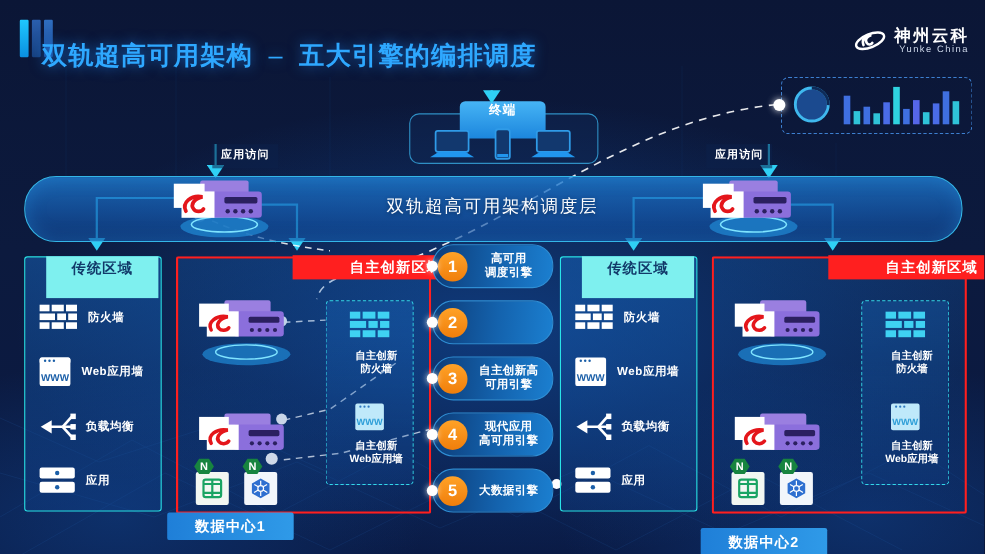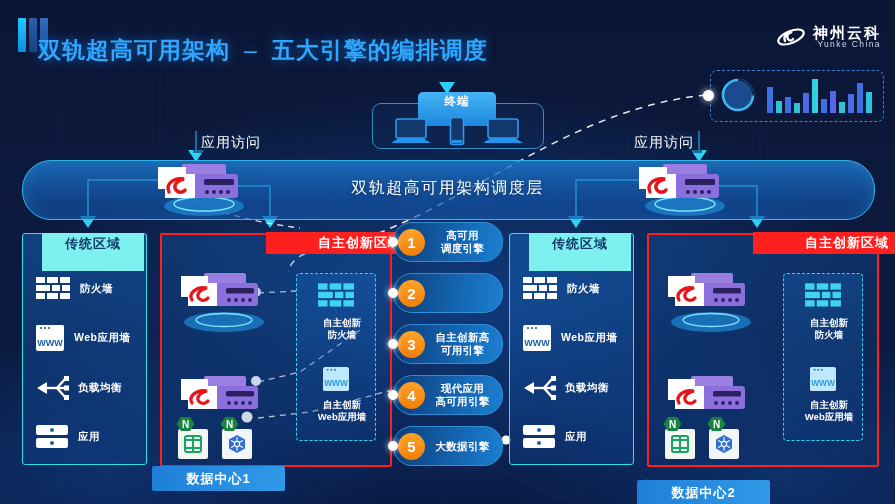--- a/index.html
+++ b/index.html
@@ -48,22 +48,22 @@
            background:#fff;box-shadow:0 0 7px rgba(255,255,255,.85);}
 
   
   .band{position:absolute;left:22px;top:160px;width:851px;height:58px;border-radius:29px;
         background:linear-gradient(180deg,rgba(30,120,205,.80) 0%,rgba(22,95,180,.72) 50%,rgba(16,70,150,.62) 100%);
         border:1.4px solid #34b6e8;box-shadow:0 0 16px rgba(40,150,230,.35) inset;}
   .band-txt{position:absolute;left:0;top:178px;width:895px;text-align:center;color:#fff;
             font-size:16px;letter-spacing:1.5px;text-shadow:0 1px 4px rgba(0,0,0,.4);}
 
   
-  .acc{position:absolute;height:22px;line-height:22px;padding:0 8px;color:#fff;font-size:14px;
-       font-weight:normal;letter-spacing:1px;background:rgba(12,32,74,.55);}
+  .acc{position:absolute;height:22px;line-height:22px;padding:0 8px;color:#fff;font-size:10px;
+       font-weight:bold;letter-spacing:1px;background:rgba(12,32,74,.55);}
   .acc.l{left:193px;top:131px;}
   .acc.r{right:193px;top:131px;}
 
   
   .dc{position:absolute;top:225px;width:380px;height:245px;}
   .dc.left{left:14px;}
   .dc.right{left:501px;}
 
   
   .trad{position:absolute;top:8px;left:8px;width:123px;height:230px;
@@ -100,21 +100,21 @@
        border:1px solid #2f8ed4;display:flex;align-items:center;}
   .eng .num{width:27px;height:27px;margin-left:4px;border-radius:50%;flex:none;
             background:linear-gradient(180deg,#ffa227,#f07e0b);color:#fff;font-size:15px;
             font-weight:bold;text-align:center;line-height:27px;}
   .eng .etxt{flex:1;color:#fff;font-size:10.5px;font-weight:bold;line-height:1.22;
              text-align:center;letter-spacing:.3px;padding-right:2px;}
   .engdot{position:absolute;left:-6px;top:14px;width:10px;height:10px;border-radius:50%;
           background:#fff;box-shadow:0 0 6px rgba(255,255,255,.8);}
 
   
-  .dcfoot{position:absolute;top:466px;width:133px;height:25px;border-radius:2px;
+  .dcfoot{position:absolute;top:466px;width:115px;height:25px;border-radius:2px;
           background:linear-gradient(90deg,#1f7fd8,#2f9ae8);color:#fff;font-size:13px;
           font-weight:bold;text-align:center;line-height:25px;letter-spacing:1px;}
   .dcfoot.l{left:152px;}
   .dcfoot.r{left:637px;margin-top:14px;}
 
   .svgfx{position:absolute;left:0;top:0;width:895px;height:504px;pointer-events:none;}
 </style>
 </head>
 <body>
 

